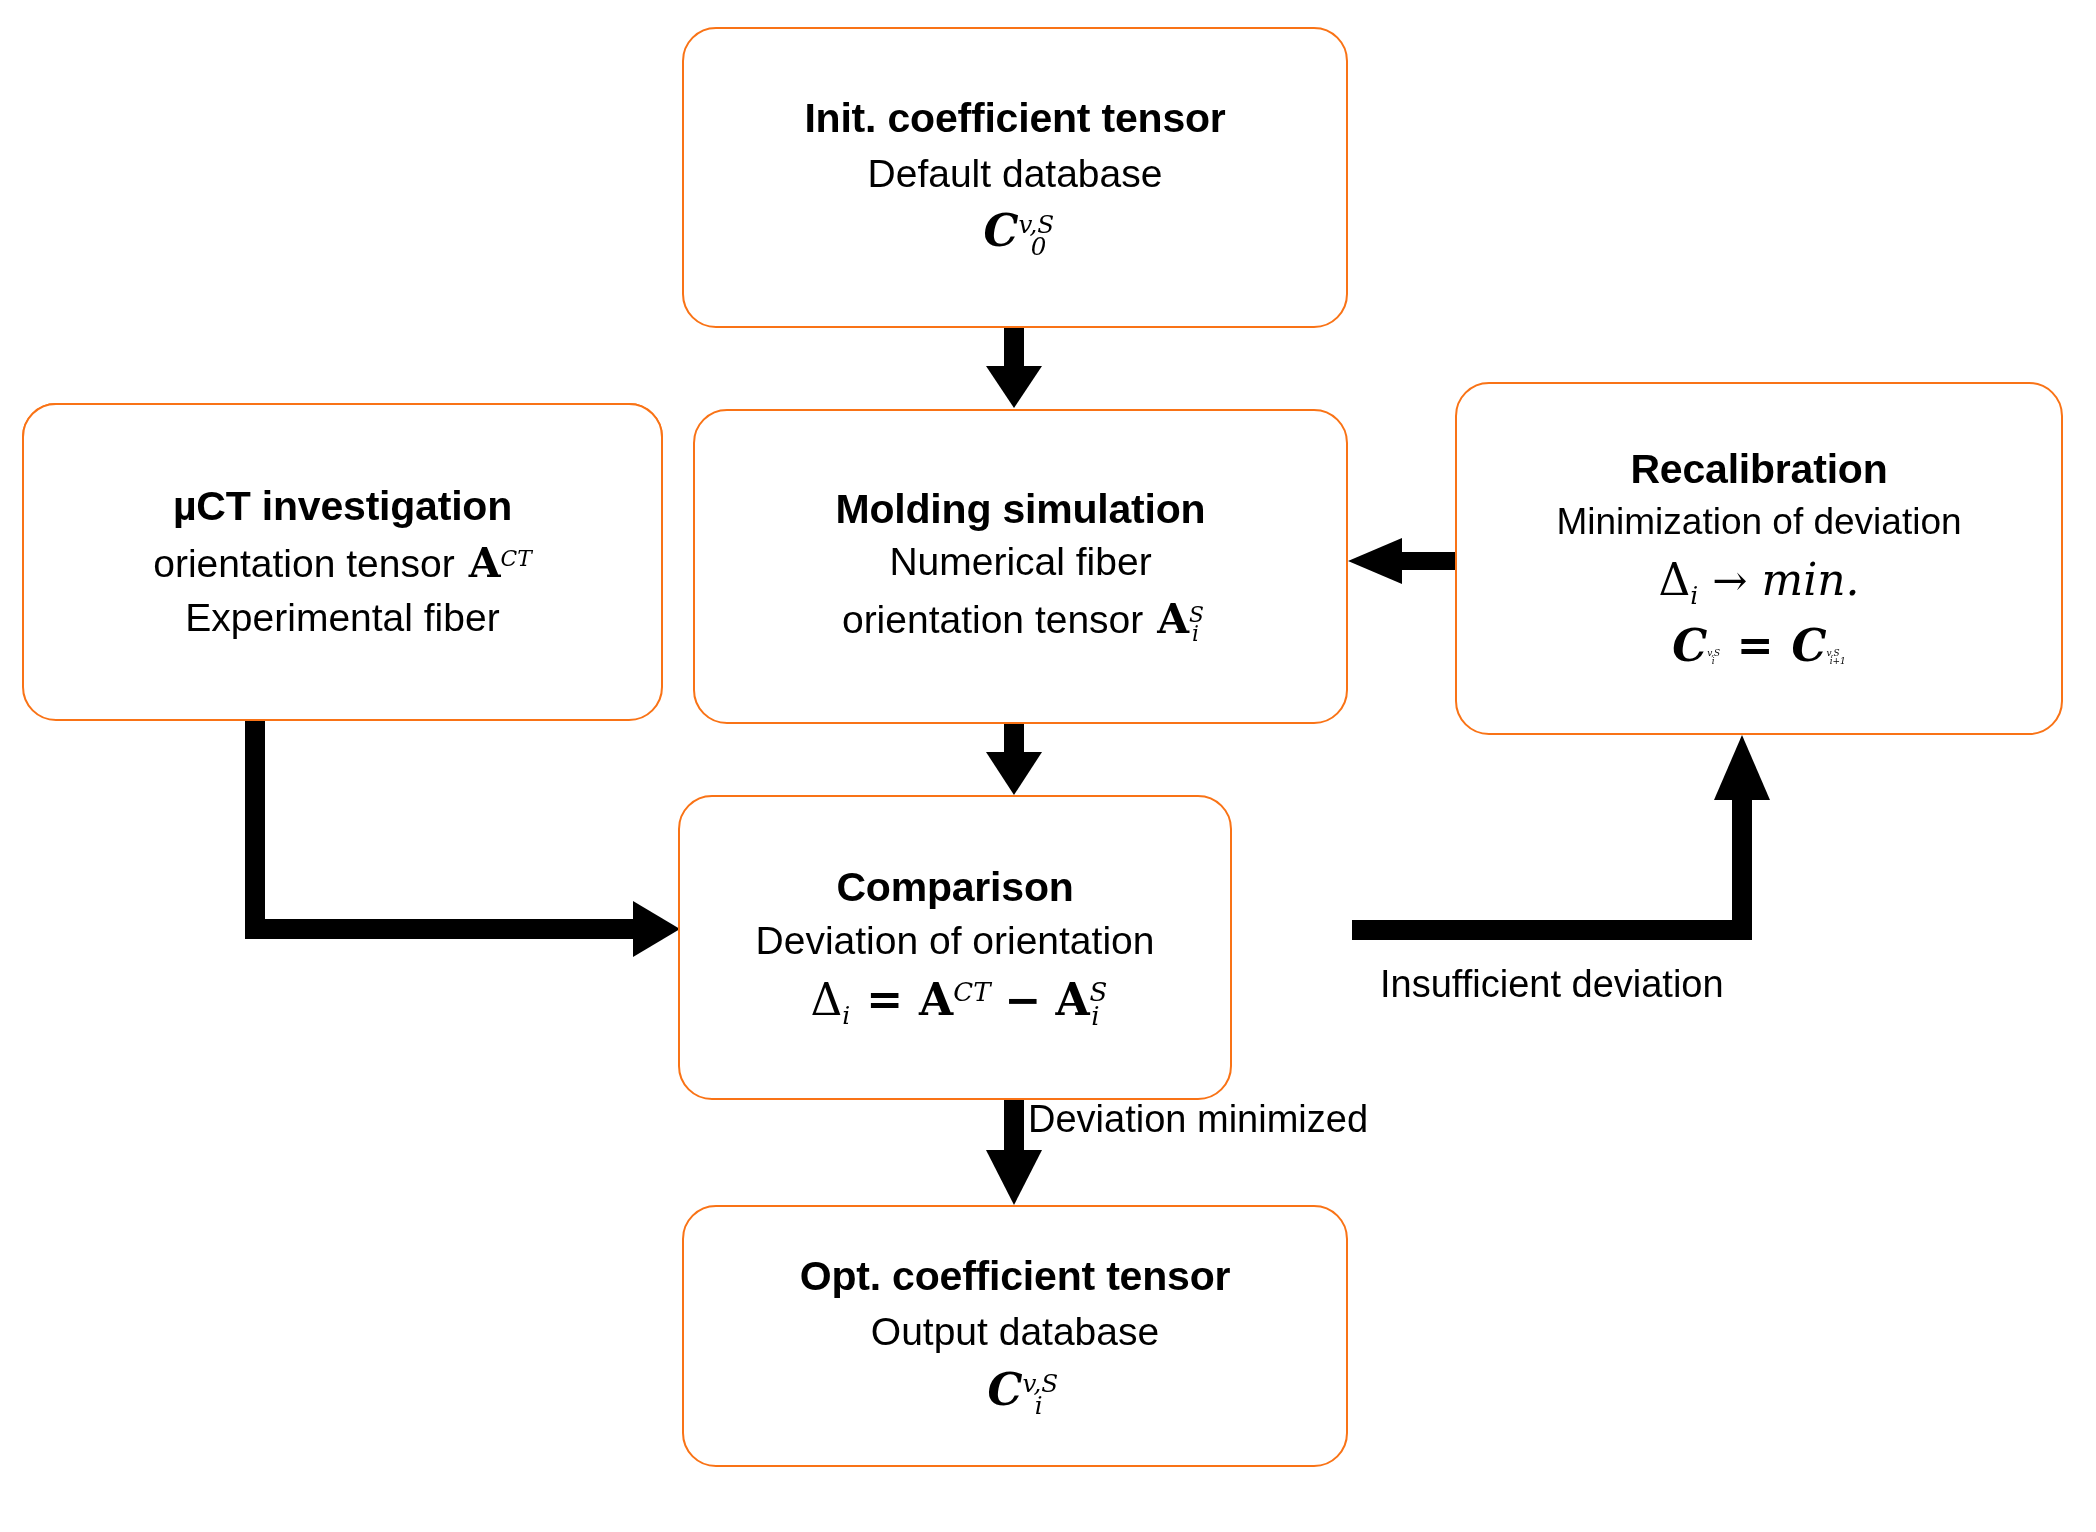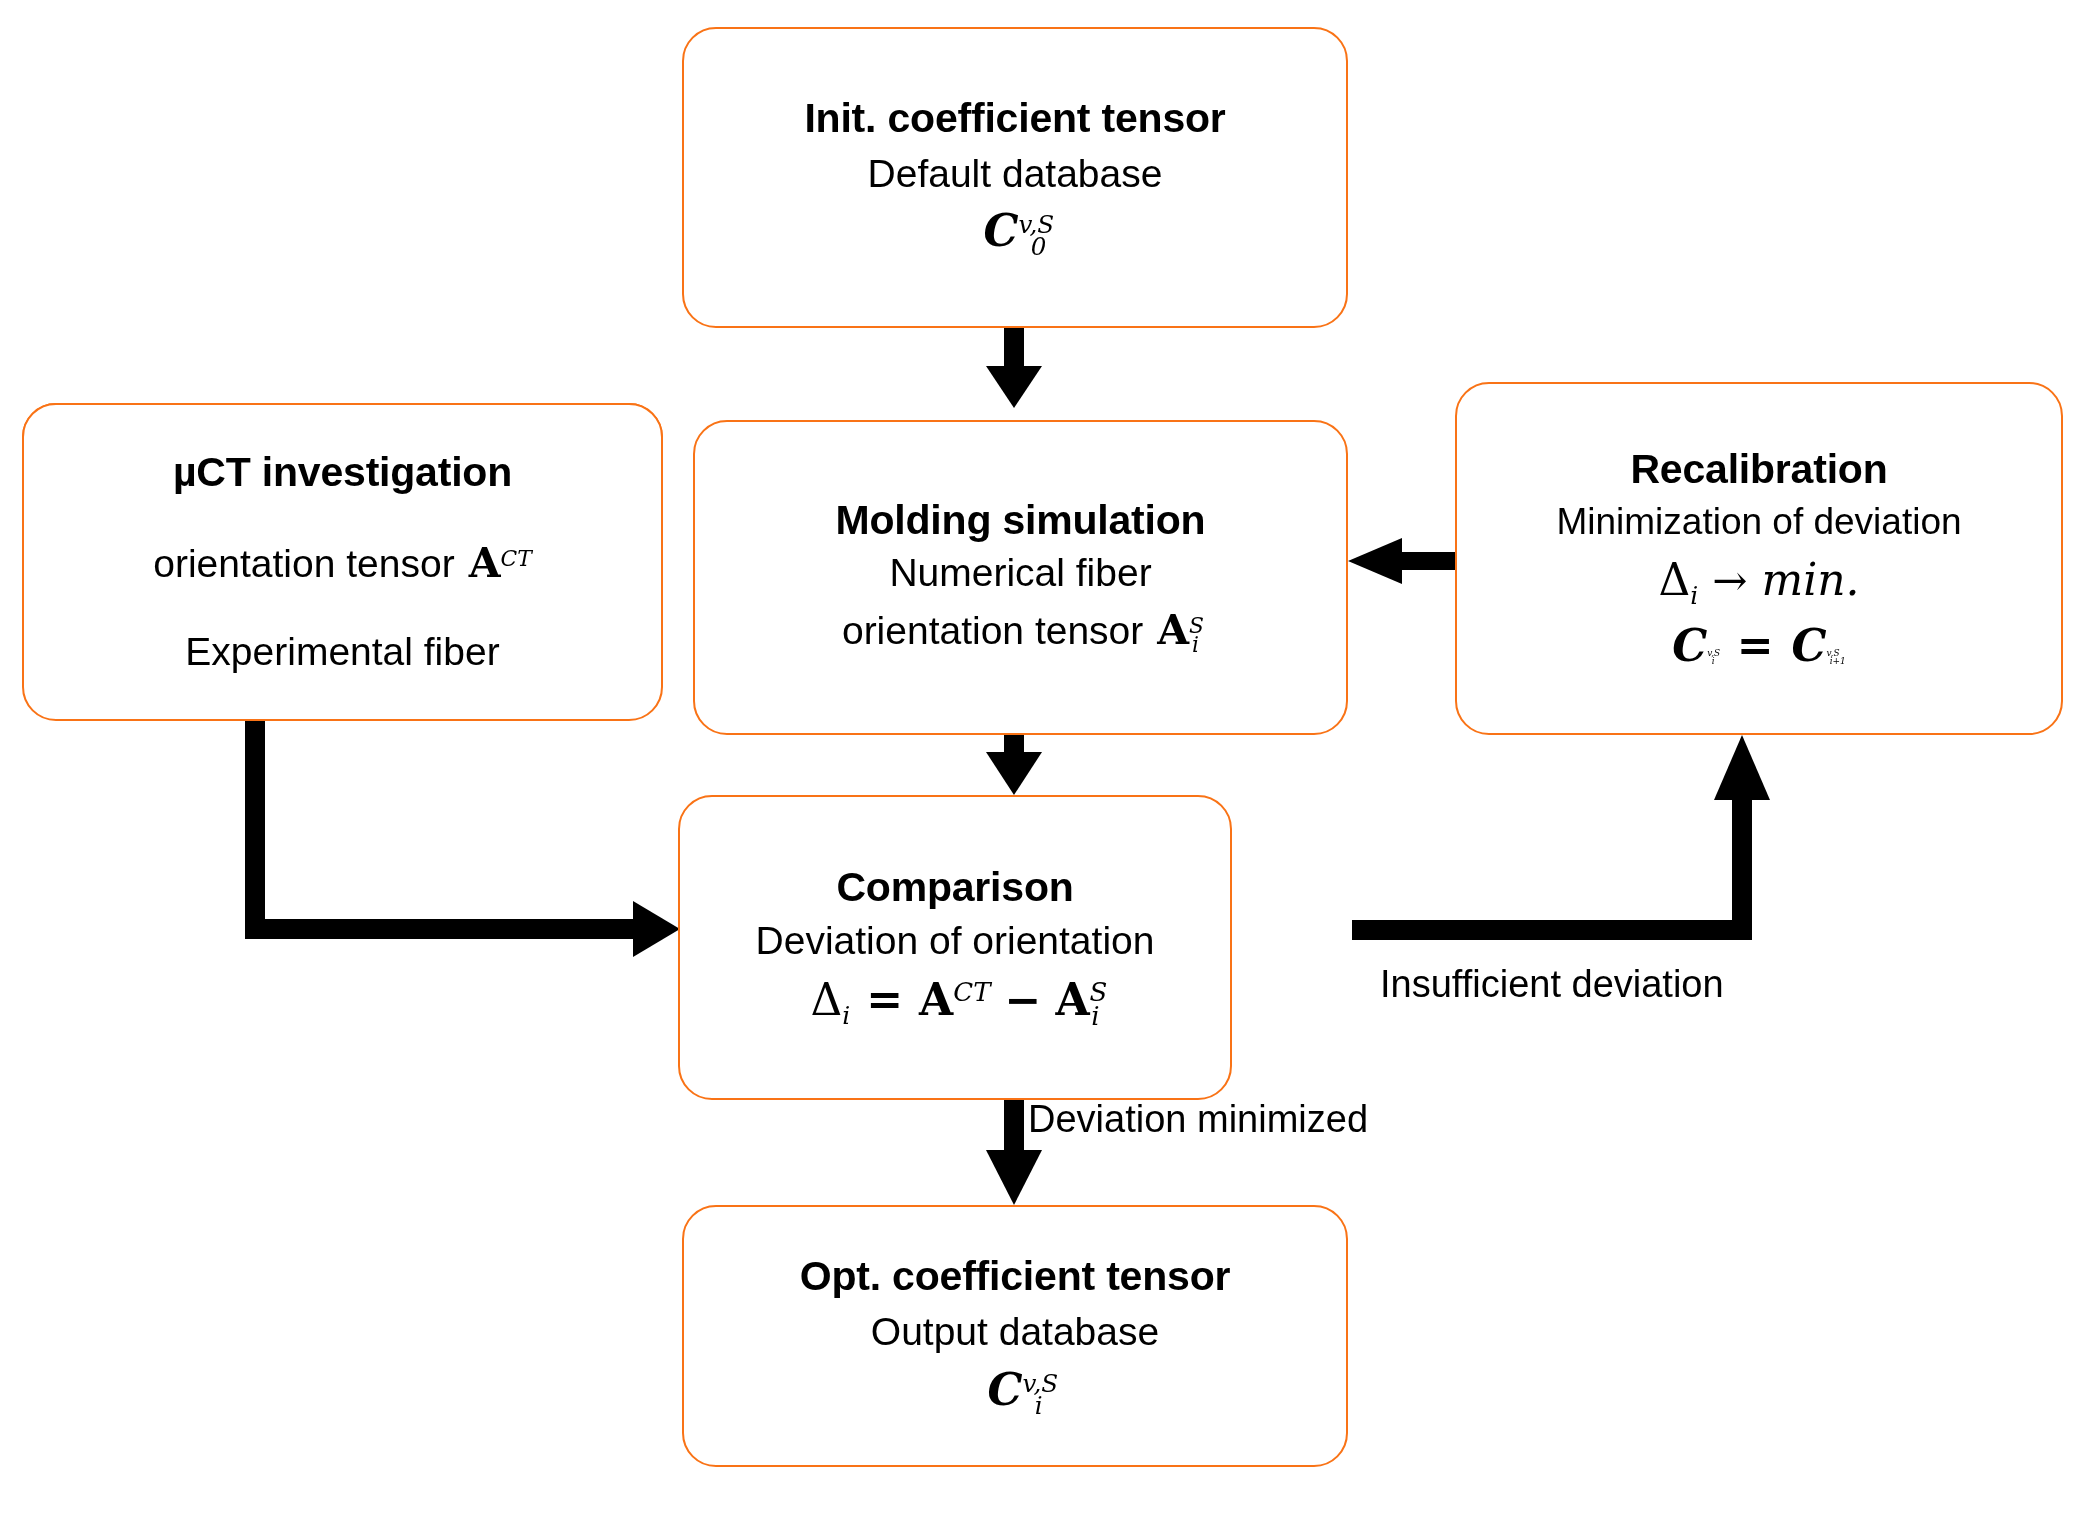--- a/index.html
+++ b/index.html
@@ -132,29 +132,29 @@
   <div class="node-title">Init. coefficient tensor</div>
   <div class="node-sub" style="margin-top:8px;">Default database</div>
   <div class="math" style="margin-top:10px;">
     <span class="math">C</span><sup class="sp">v,S</sup><sub class="sb" style="margin-left:-0.95em;">0</sub>
   </div>
 </div>
 
 <div class="node-box" style="left:22px; top:403px; width:641px; height:121px; border-radius:34px; height:121px;">
 </div>
 
-<div class="node-box" style="left:22px; top:403px; width:641px; height:318px;gap:34px;">
+<div class="node-box" style="left:22px; top:403px; width:641px; height:318px;">
   <div class="node-title">µCT investigation</div>
   <div class="node-sub" style="margin-top:8px;">
     <span>orientation tensor</span><span class="inline-tensor" style="margin-left:14px;">A</span><sup class="sp">CT</sup>
   </div>
   <div class="node-sub" style="margin-top:6px;">Experimental fiber</div>
 </div>
 
-<div class="node-box" style="left:693px; top:420px; width:655px; height:315px;">
+<div class="node-box" style="left:693px; top:409px; width:655px; height:315px;">
   <div class="node-title">Molding simulation</div>
   <div class="node-sub" style="margin-top:6px;">Numerical fiber</div>
   <div class="node-sub" style="margin-top:8px;">
     <span>orientation tensor</span><span class="inline-tensor" style="margin-left:14px;">A</span><sup class="sp">S</sup><sub class="sb" style="margin-left:-0.55em;">i</sub>
   </div>
 </div>
 
 <div class="node-box" style="left:1455px; top:382px; width:608px; height:353px;">
   <div class="node-title">Recalibration</div>
   <div class="node-sub" style="margin-top:6px; font-size:37px;">Minimization of deviation</div>

